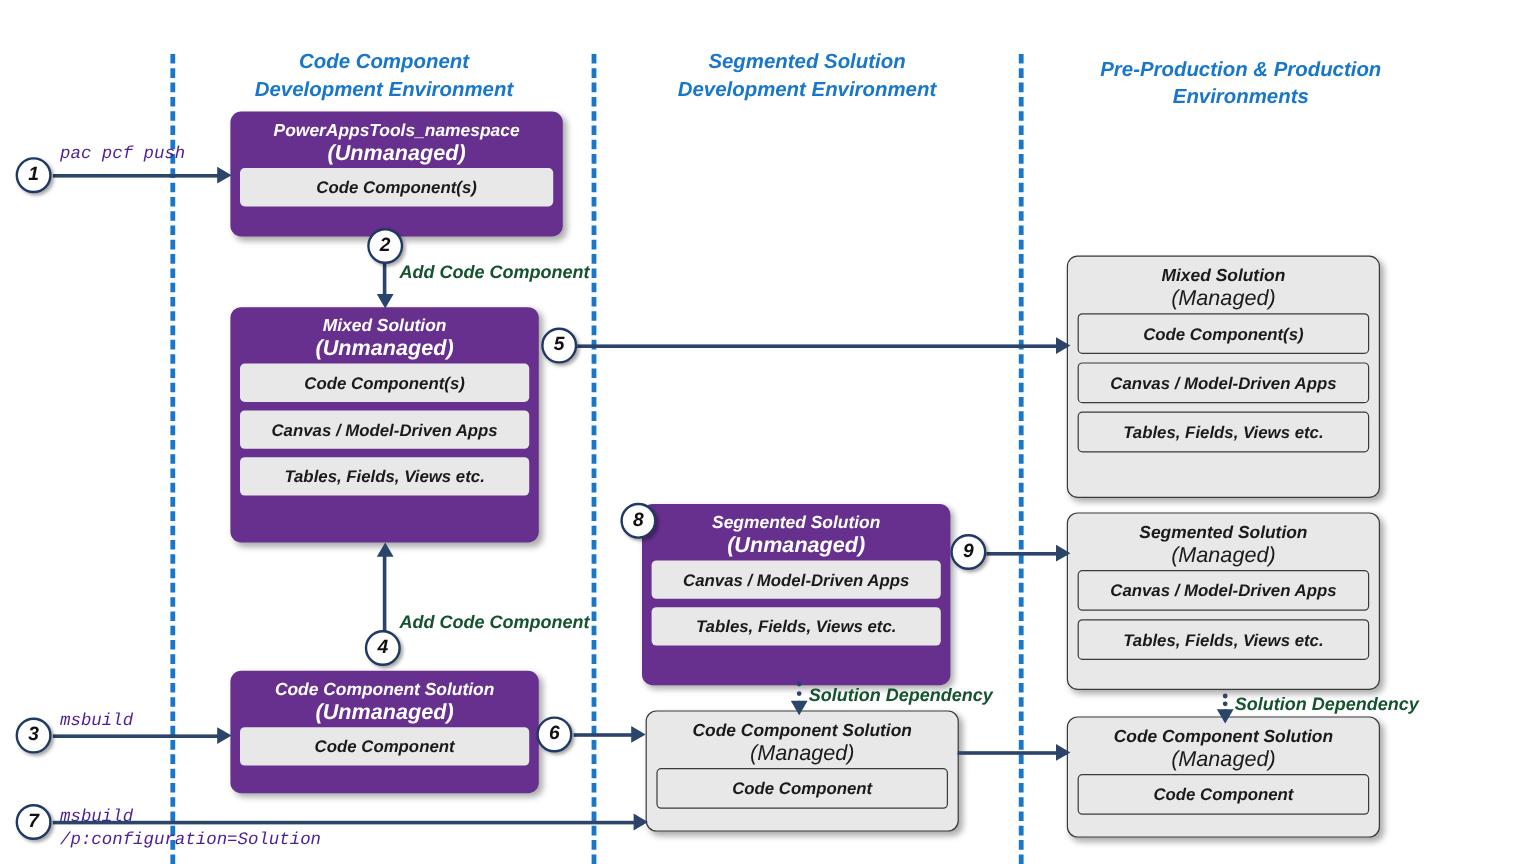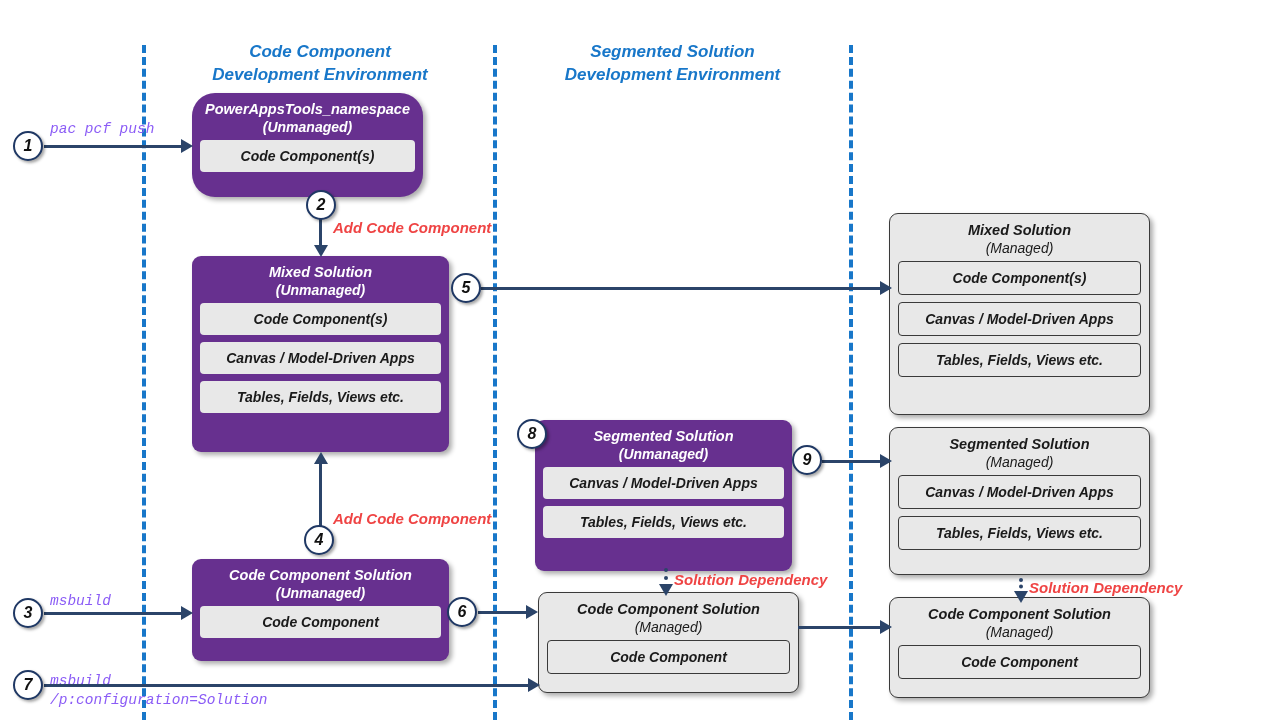--- a/index.html
+++ b/index.html
@@ -16,21 +16,21 @@
 
   
   .sol{position:absolute;border-radius:9px;box-sizing:border-box;
        box-shadow:3px 3px 5px rgba(0,0,0,.33);}
   .sol.purple{background:#67308F;}
   .sol.grey{background:#E8E8E8;border:1px solid #3a3a3a;}
   .sol-title{text-align:center;font-weight:bold;font-size:14.5px;
              line-height:18px;padding-top:7px;padding-bottom:4px;}
   .sol.purple .sol-title{color:#ffffff;}
   .sol.grey .sol-title{color:#1a1a1a;}
-  .sol-title .sub{font-weight:normal;font-size:14px;display:block;}
+  .sol-title .sub{font-weight:normal;font-size:18px;display:block;}
   .sol.purple .sol-title .sub{font-weight:bold;}
 
   .item{margin:0 8px 7px 8px;background:#E8E8E8;border-radius:4px;
         text-align:center;font-weight:bold;font-size:14px;color:#1a1a1a;
         padding:8px 4px;line-height:16px;}
   .sol.purple .item{border:none;}
   .sol.grey .item{border:1px solid #3a3a3a;background:#E8E8E8;}
 
   
   .step{position:absolute;width:30px;height:30px;border-radius:50%;
@@ -48,48 +48,52 @@
                    border-left:12px solid #2B4469;}
   .arrowhead.down{border-left:7px solid transparent;border-right:7px solid transparent;
                   border-top:12px solid #2B4469;}
   .arrowhead.up{border-left:7px solid transparent;border-right:7px solid transparent;
                 border-bottom:12px solid #2B4469;}
 
   .dotline{position:absolute;width:0;border-left:4px dotted #2B4469;z-index:5;}
 
   
   .cmd{position:absolute;font-family:"Liberation Mono", monospace;
-       font-size:14.5px;color:#8b5cf6;white-space:pre;line-height:19px;}
-  .edge-label{position:absolute;font-size:15px;font-weight:bold;color:#ef4444;
+       font-size:14.5px;color:#4c1d95;white-space:pre;line-height:19px;}
+  .edge-label{position:absolute;font-size:15px;font-weight:bold;color:#14532d;
               white-space:nowrap;z-index:30;background:transparent;}
 </style>
 </head>
 <body>
 
 <div id="canvas">
 
   <div class="divider" style="left:142px;height:675px;"></div>
   <div class="divider" style="left:493px;height:675px;"></div>
   <div class="divider" style="left:849px;height:675px;"></div>
 
   <div class="lane-title" style="left:150px;top:40px;width:340px;">
     <div>Code Component</div>
     <div>Development Environment</div>
   </div>
   <div class="lane-title" style="left:500px;top:40px;width:345px;">
     <div>Segmented Solution</div>
     <div>Development Environment</div>
   </div>
+  <div class="lane-title" style="left:858px;top:46px;width:352px;">
+    <div>Pre-Production &amp; Production</div>
+    <div>Environments</div>
+  </div>
 
   <div class="line h" style="left:44px;top:145px;width:140px;"></div>
   <div class="arrowhead right" style="left:181px;top:139px;"></div>
   <div class="cmd" style="left:50px;top:120px;">pac pcf push</div>
   <div class="step" style="left:13px;top:131px;">1</div>
 
-  <div class="sol purple" style="left:192px;top:93px;width:231px;height:104px;border-radius:23px;">
+  <div class="sol purple" style="left:192px;top:93px;width:277px;height:104px;">
     <div class="sol-title">
       <span>PowerAppsTools_namespace</span>
       <span class="sub">(Unmanaged)</span>
     </div>
     <div class="item">Code Component(s)</div>
   </div>
 
   <div class="line v" style="left:319px;top:200px;height:48px;"></div>
   <div class="arrowhead down" style="left:314px;top:245px;"></div>
   <div class="step" style="left:306px;top:190px;">2</div>

